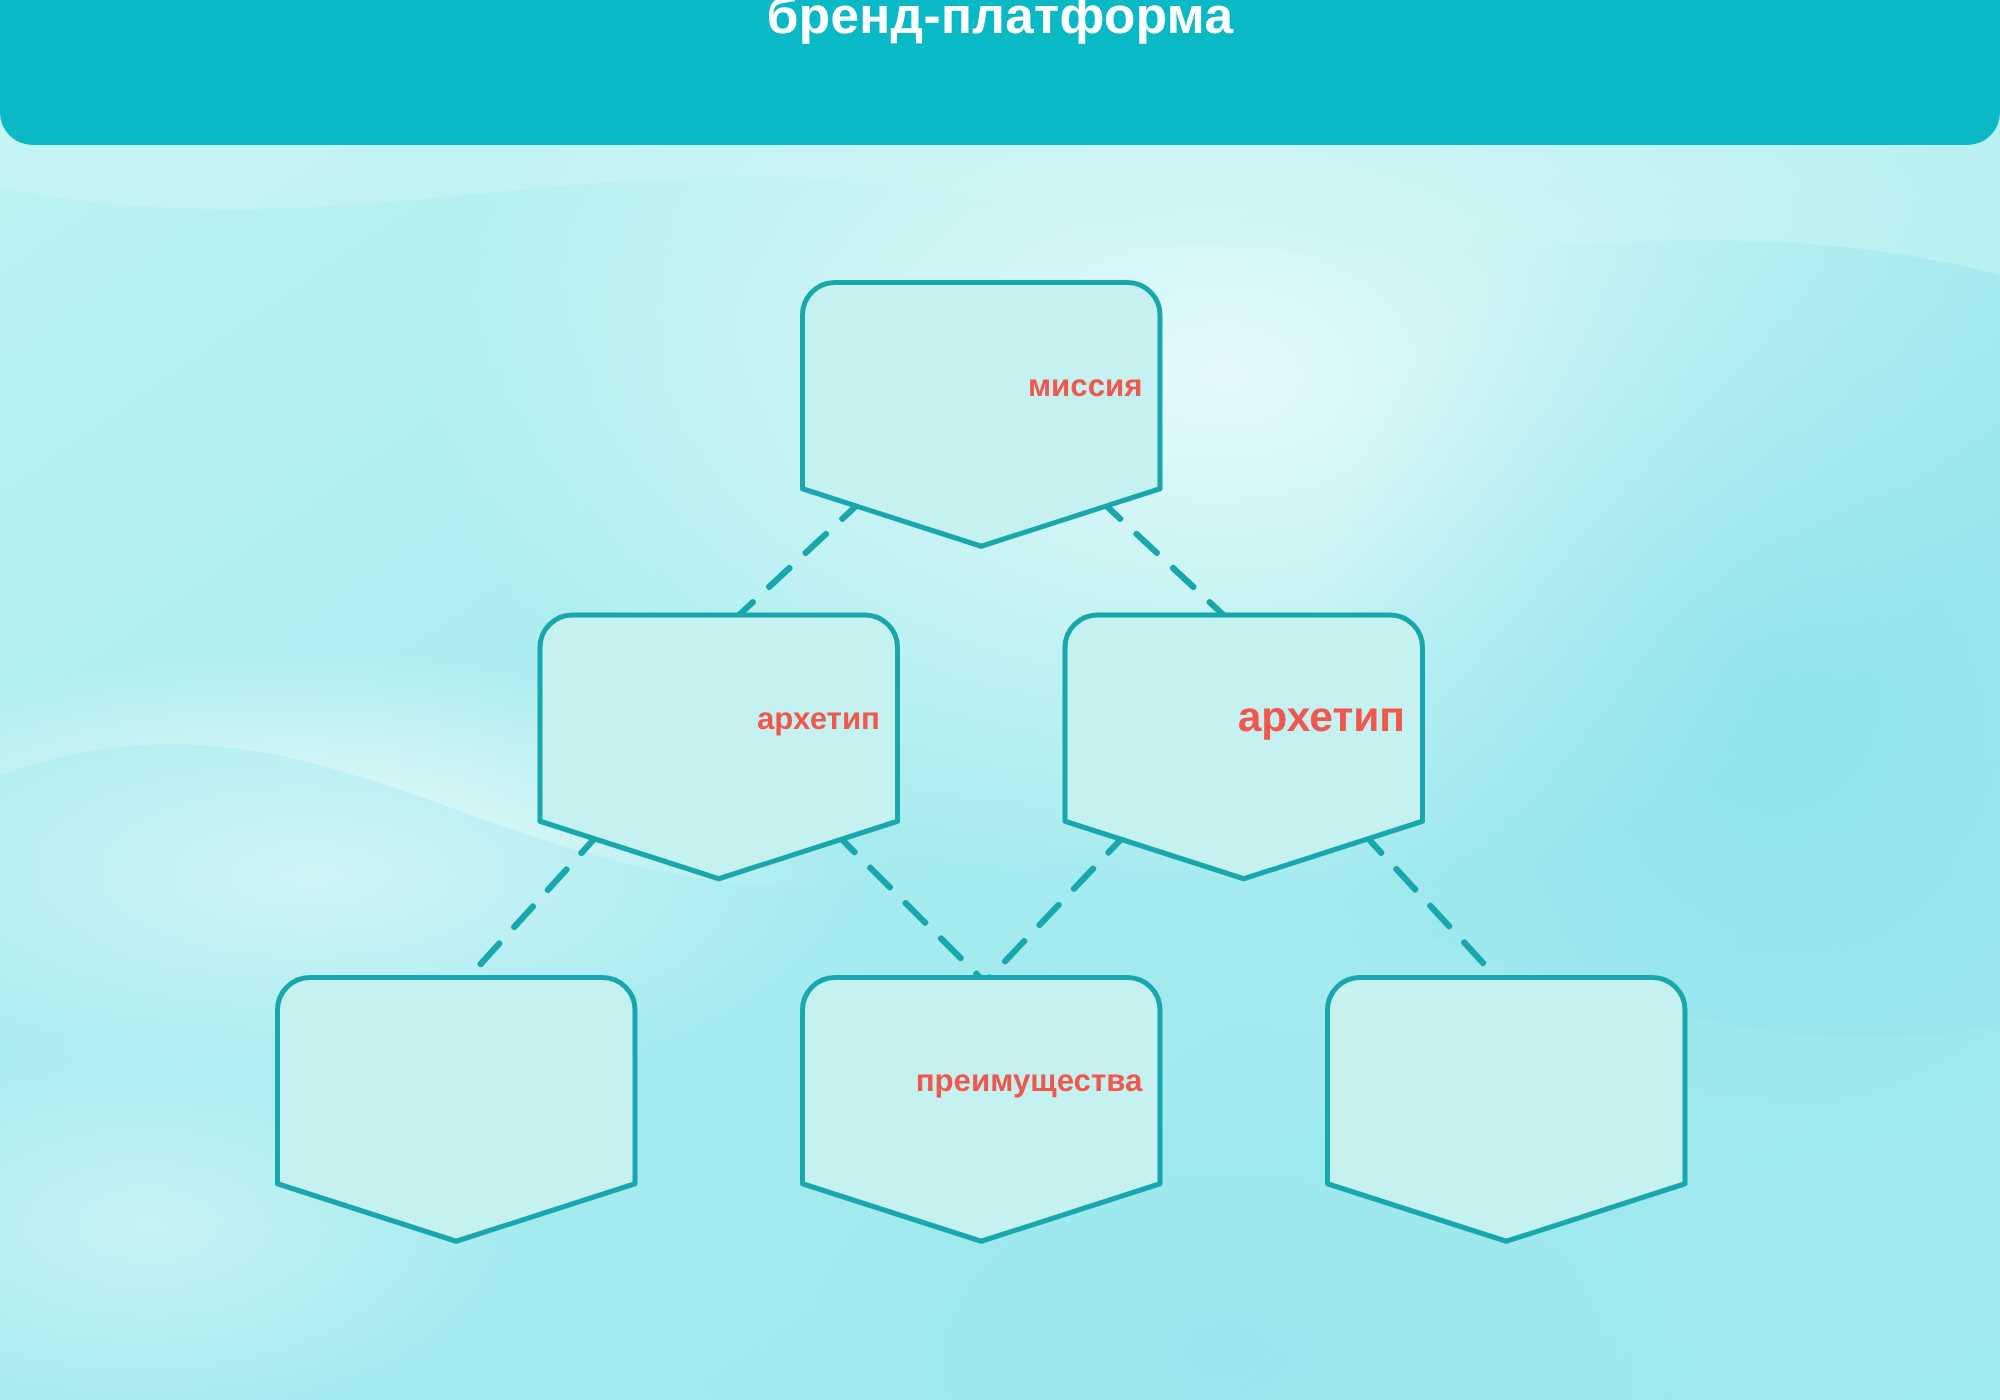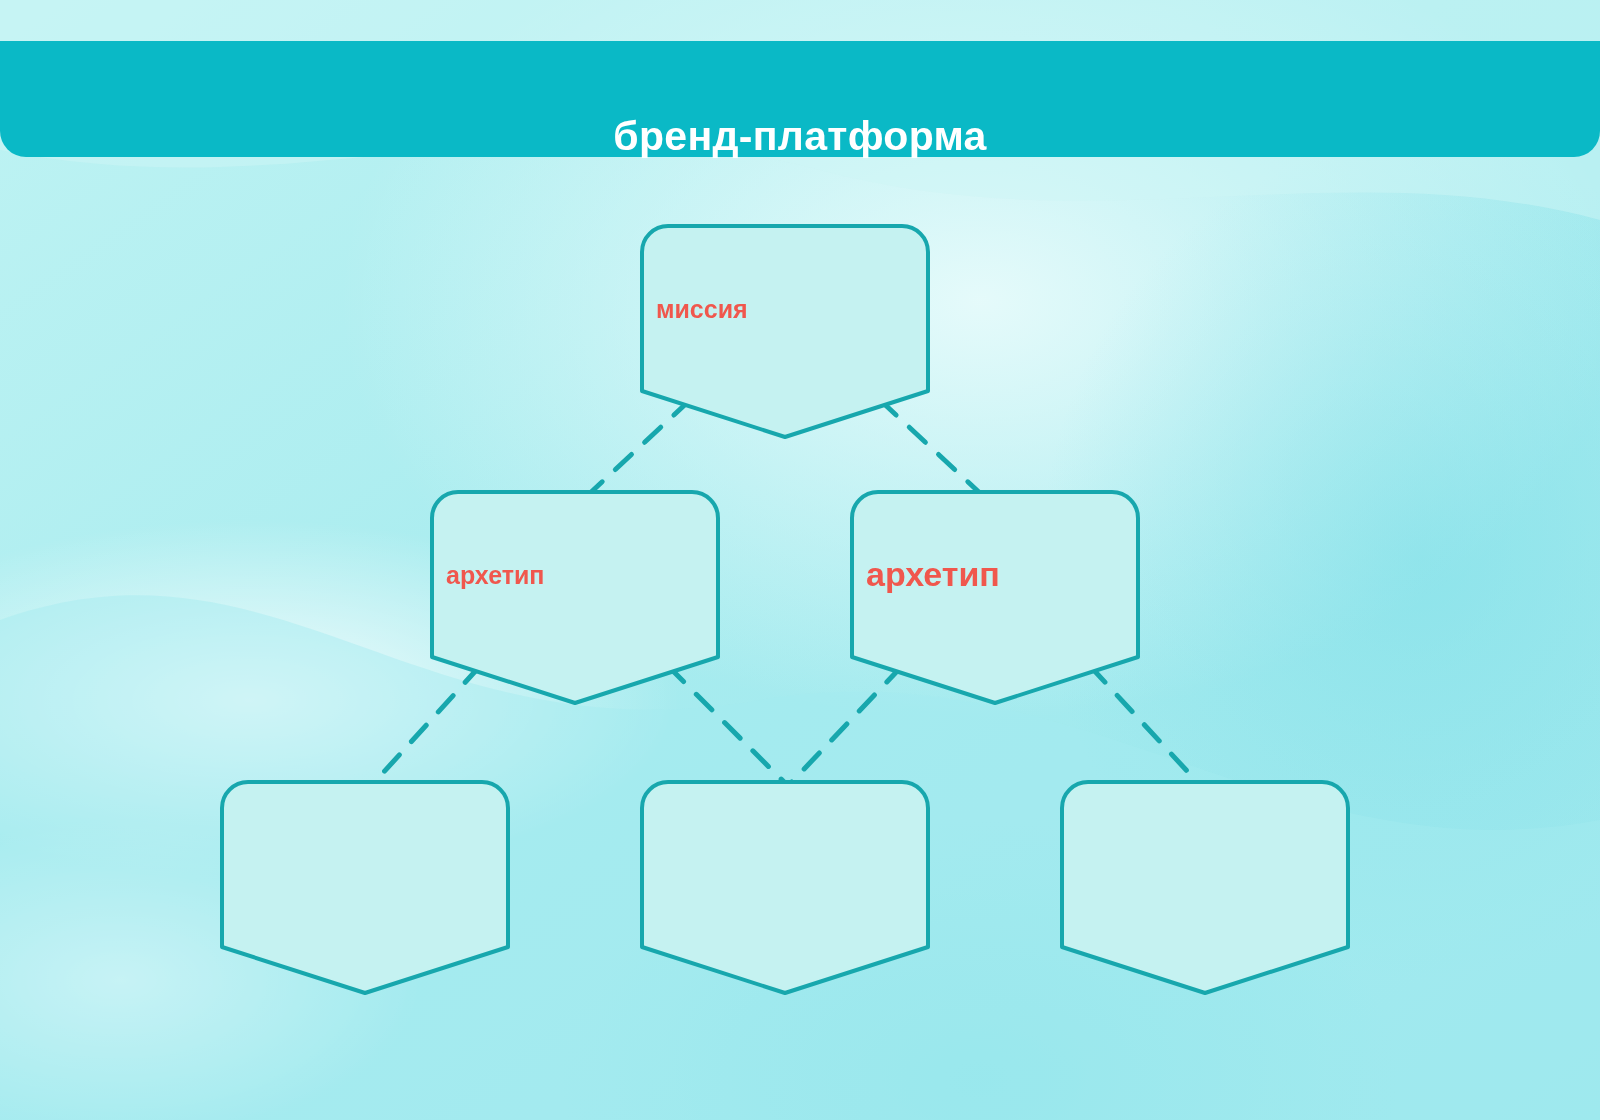--- a/index.html
+++ b/index.html
@@ -28,23 +28,22 @@
     position: absolute;
     left: 0;
     top: 0;
     width: 1600px;
     height: 116px;
     background: #0ab9c6;
     border-bottom-left-radius: 26px;
     border-bottom-right-radius: 26px;
     z-index: 5;
     display: flex;
-    align-items: flex-end;
+    align-items: flex-start;
     justify-content: center;
-    margin-top: 41px;
   }
   .header-title {
     color: #ffffff;
     font-size: 41px;
     font-weight: bold;
     letter-spacing: 0.3px;
     line-height: 1;
     margin-top: -8px;
   }
   .diagram {
@@ -54,21 +53,21 @@
   }
   .nodes {
     position: absolute;
     inset: 0;
     z-index: 4;
   }
   .node {
     position: absolute;
     display: flex;
     align-items: center;
-    justify-content: flex-start;
+    justify-content: flex-end;
     text-align: center;
     color: #f0574d;
     font-weight: bold;
     line-height: 1.12;
     box-sizing: border-box;
     padding: 0 14px;
   }
   .node-label {
     display: block;
   }
@@ -139,19 +138,22 @@
   <div class="nodes">
     <div class="node n-mission">
       <span class="node-label">миссия</span>
     </div>
     <div class="node n-values">
       <span class="node-label">архетип</span>
     </div>
     <div class="node n-archetype">
       <span class="node-label">архетип</span>
     </div>
+    <div class="node n-benefits">
+      <span class="node-label">преимущества</span>
+    </div>
   </div>
 
   <div class="header-bar">
     <div class="header-title">бренд-платформа</div>
   </div>
 
 </div>
 
 </body></html>

